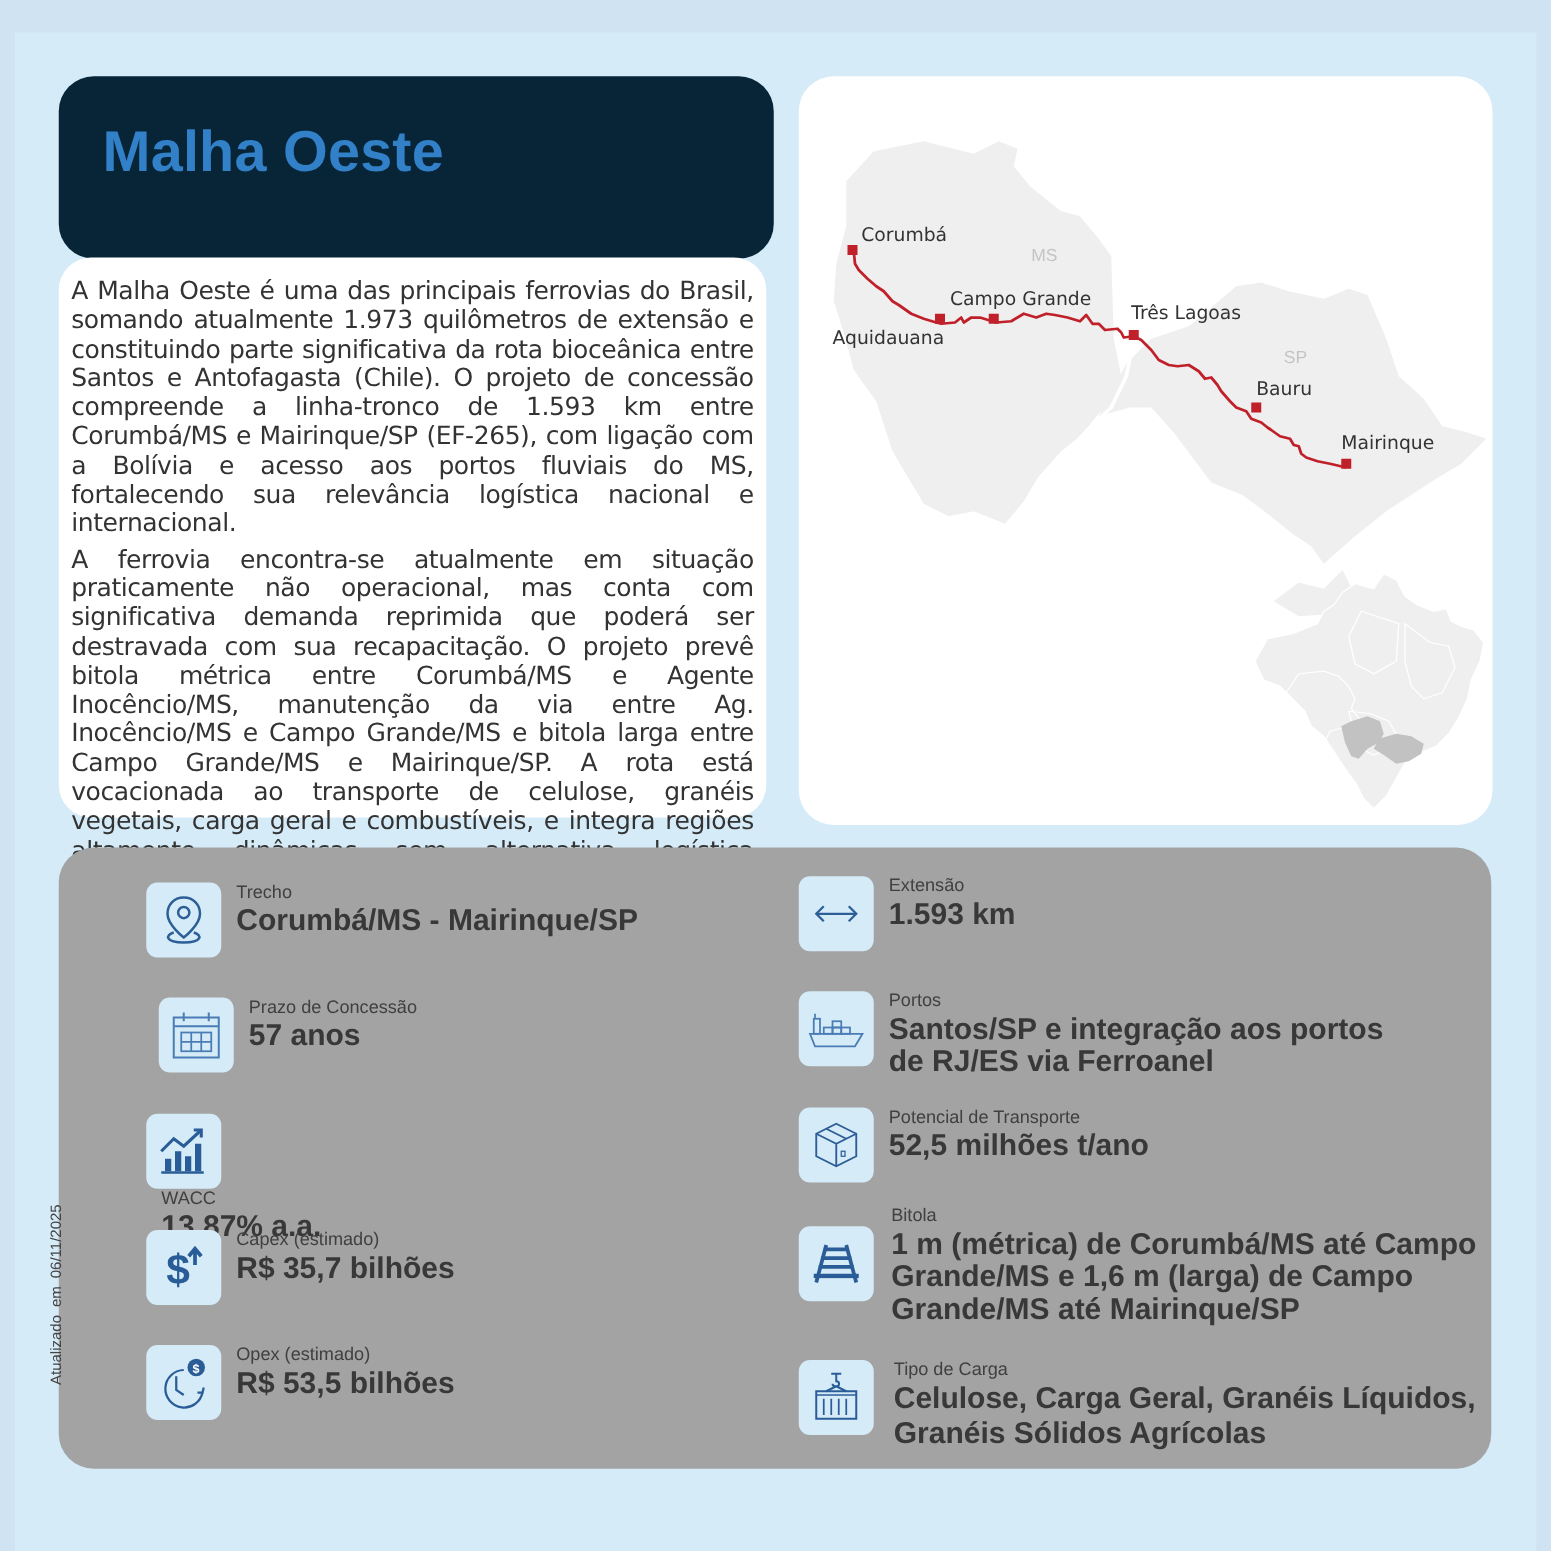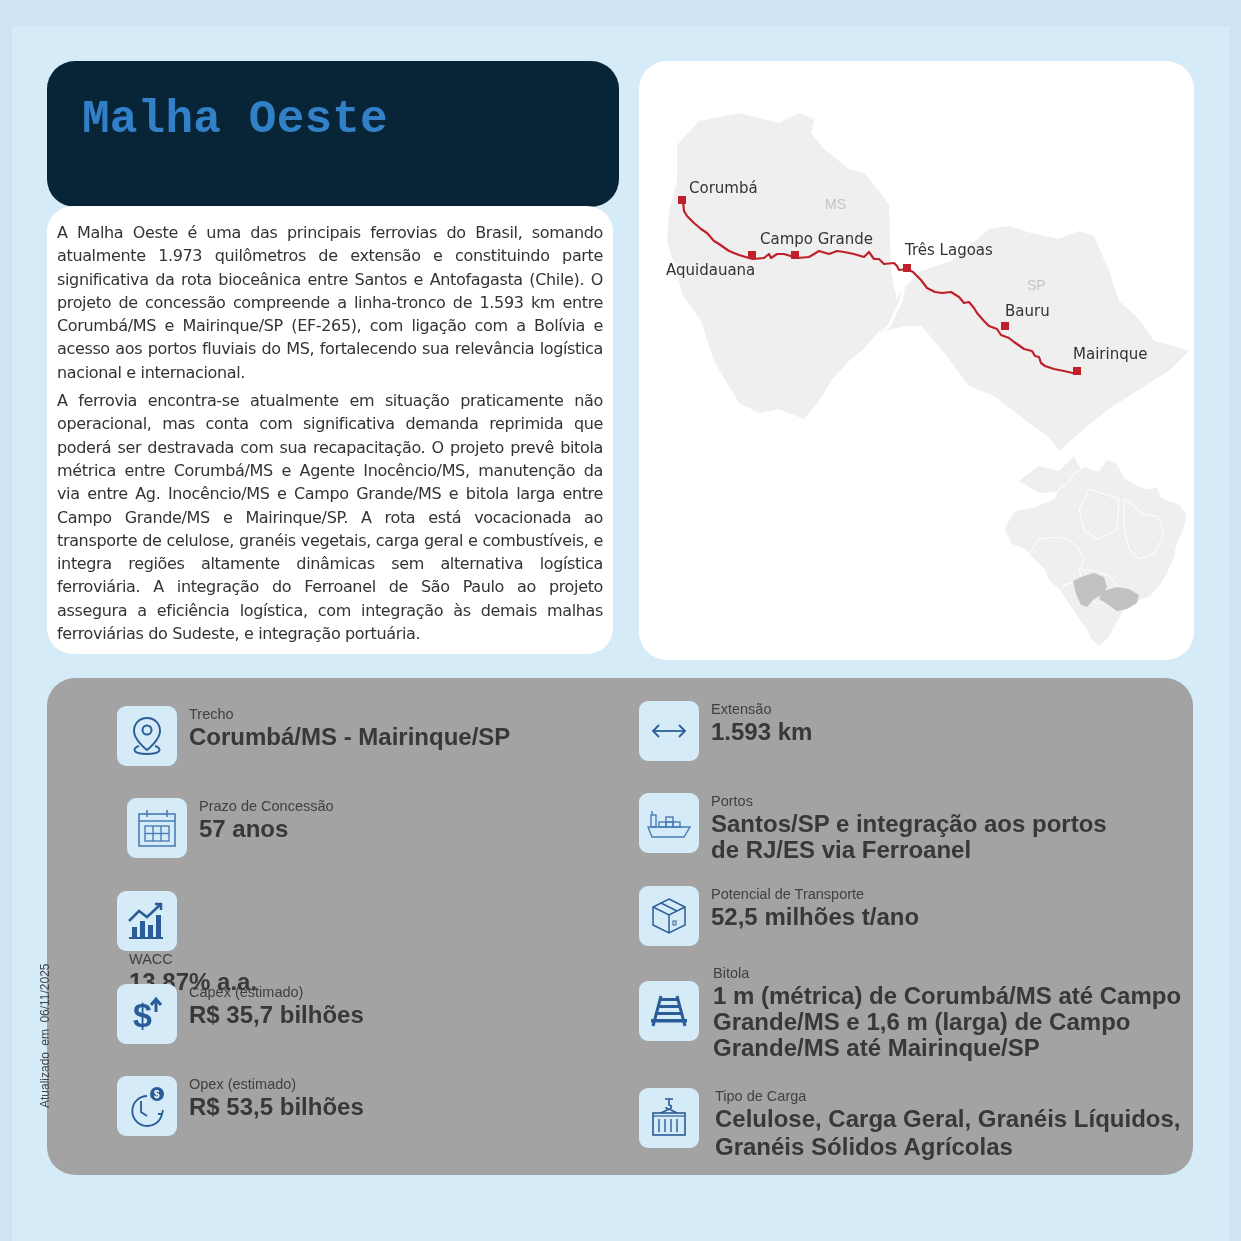--- a/index.html
+++ b/index.html
@@ -1,22 +1,22 @@
 <!DOCTYPE html>
 <html><head>
 <meta charset="utf-8">
 <style>
   * { box-sizing: border-box; margin: 0; padding: 0; }
   html, body { width: 1241px; height: 1241px; background: #d0e3f2; overflow: hidden; }
   body { position: relative; font-family: "Liberation Sans", sans-serif; }
   .canvas { position: absolute; left: 12px; top: 26px; width: 1217px; height: 1215px; background: #d5ebf8; }
-  .title-box { position: absolute; left: 47px; top: 61px; width: 572px; height: 146px; background: #082538; border-radius: 28px; font-family: Liberation Mono, monospace; }
+  .title-box { position: absolute; left: 47px; top: 61px; width: 572px; height: 146px; background: #082538; border-radius: 28px; }
   .title-box h1 { position: absolute; left: 35px; top: 33px; font-size: 46px; font-weight: bold; color: #3180c8; letter-spacing: 0.2px; }
   .desc-box { position: absolute; left: 47px; top: 206px; width: 566px; height: 448px; background: #fff; border-radius: 26px; padding: 15px 10px 0 10px; }
-  .desc-box p { font-family: "DejaVu Sans", sans-serif; font-size: 16px; line-height: 23.3px; color: #333; text-align: justify; letter-spacing: -0.35px; word-spacing: 0px; }
+  .desc-box p { font-family: "DejaVu Sans", sans-serif; font-size: 20px; line-height: 23.3px; color: #333; text-align: justify; letter-spacing: -0.35px; word-spacing: 0px; }
   .desc-box p + p { margin-top: 5px; }
   .map-box { position: absolute; left: 639px; top: 61px; width: 555px; height: 599px; background: #fff; border-radius: 28px; overflow: hidden; }
   .map-box svg { position: absolute; left: 0; top: 0; }
   .city-label { font-family: "DejaVu Sans", sans-serif; font-size: 15px; fill: #333; }
   .state-label { font-family: "Liberation Sans", sans-serif; font-size: 14px; fill: #c4c4c4; }
   .info-box { position: absolute; left: 47px; top: 678px; width: 1146px; height: 497px; background: #a3a3a3; border-radius: 28px; }
   .item { position: absolute; display: flex; align-items: flex-start; }
   .icon-tile { width: 60px; height: 60px; border-radius: 9px; background: #d5ebf8; flex: 0 0 60px; display: flex; align-items: center; justify-content: center; }
   .item-text { margin-left: 12px; }
   .item-label { font-size: 14.5px; color: #404040; line-height: 16px; }

